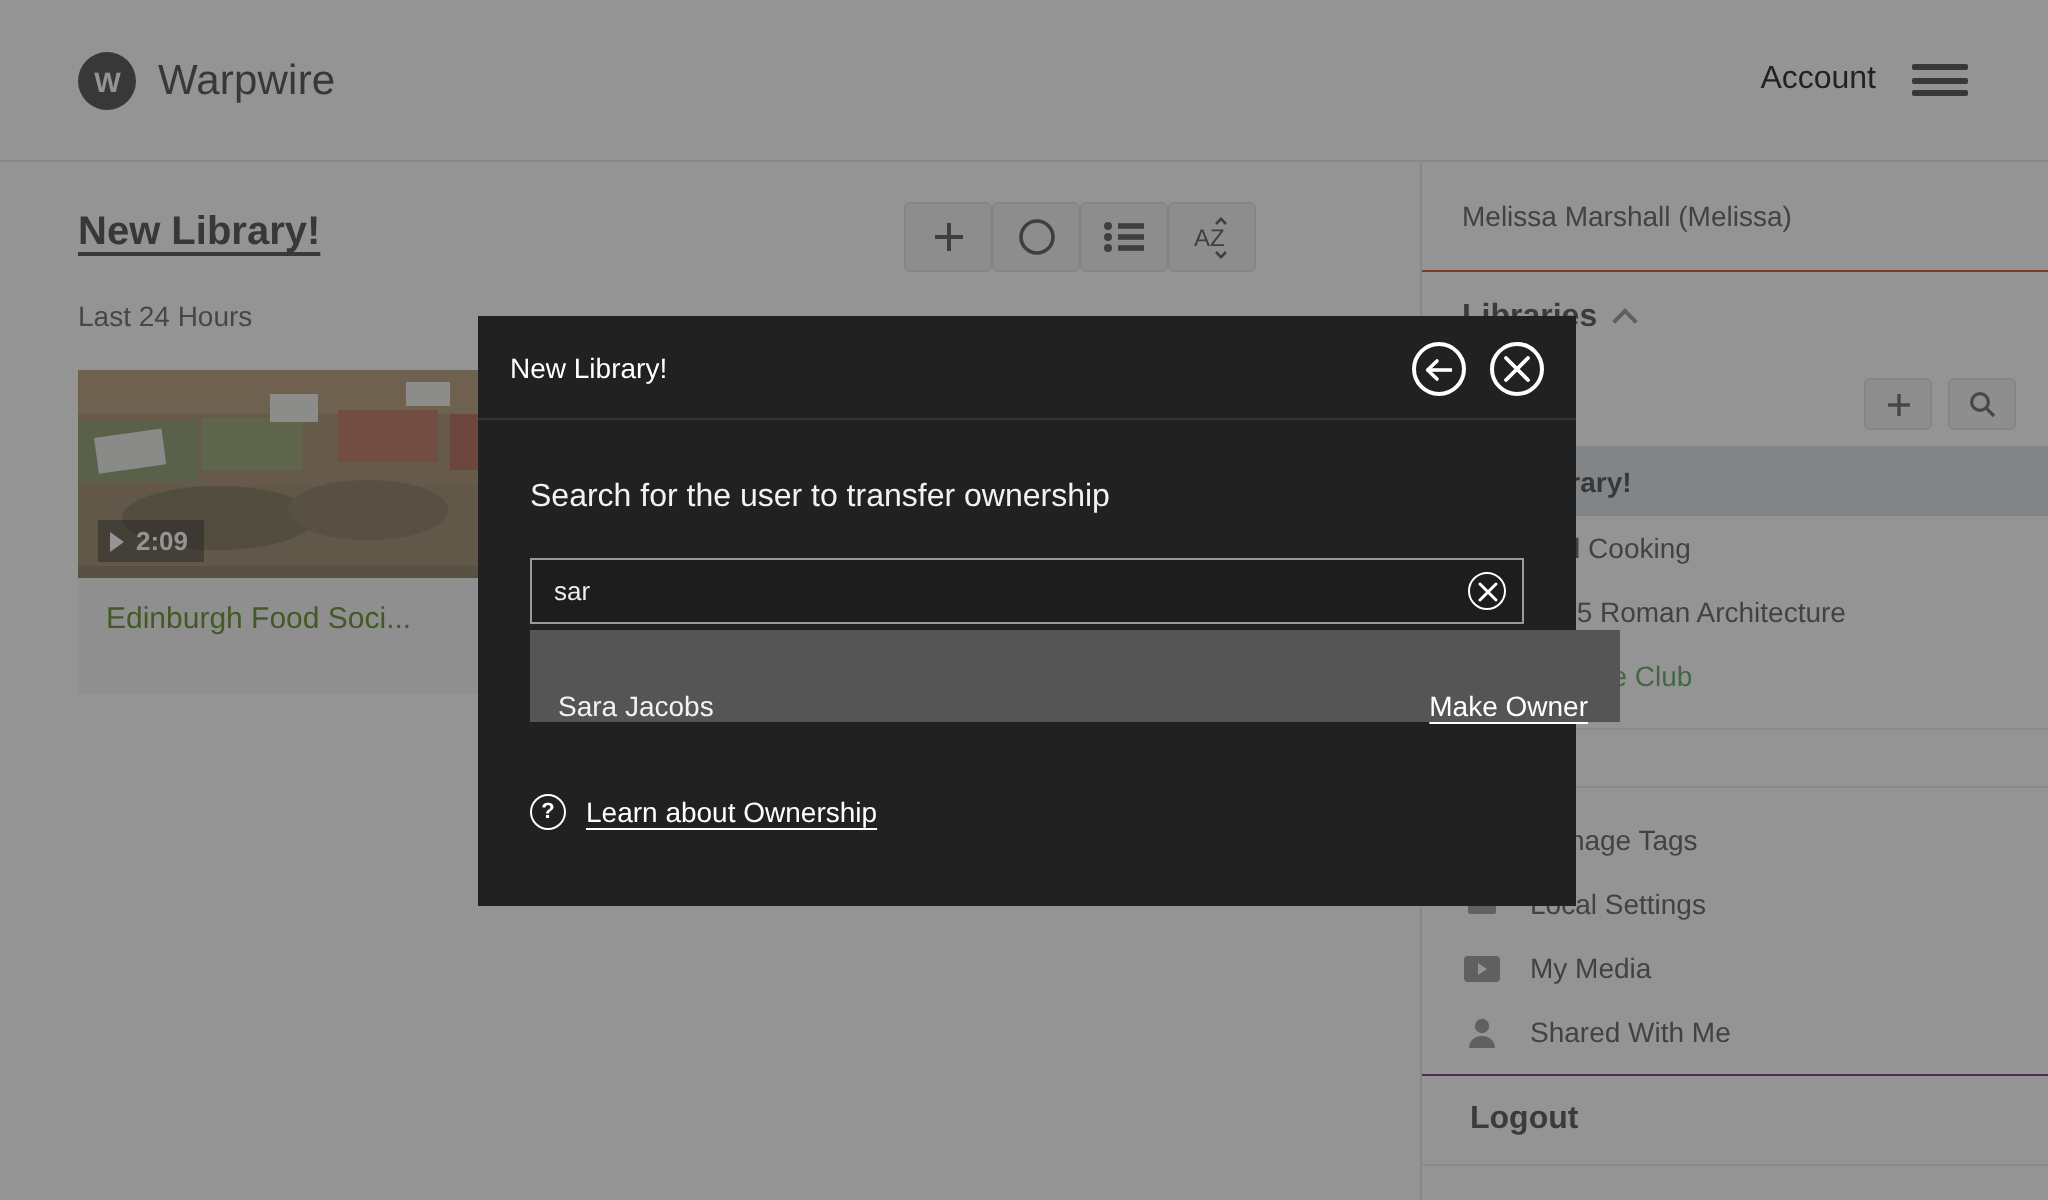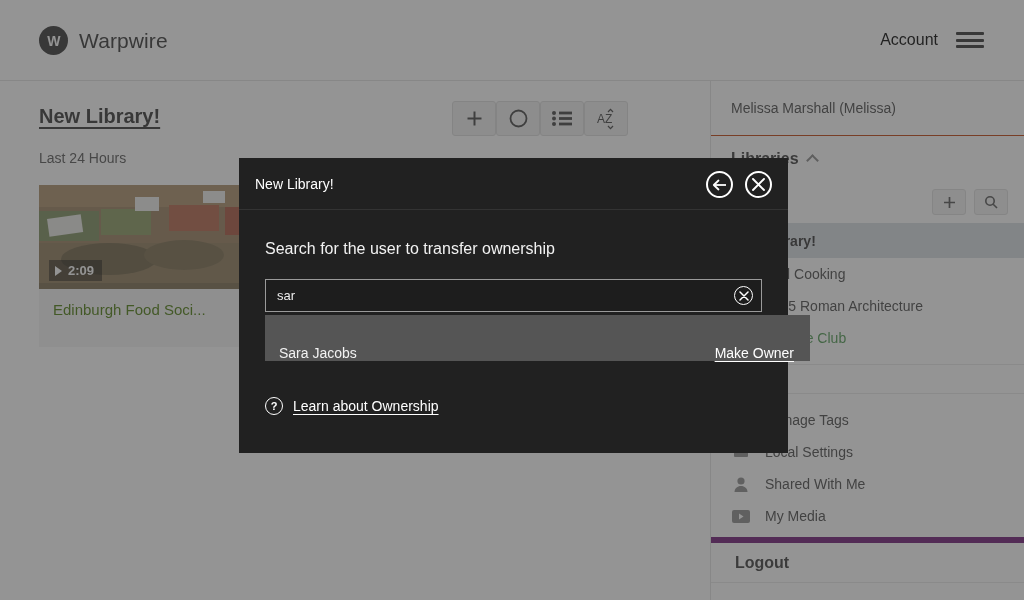--- a/index.html
+++ b/index.html
@@ -277,21 +277,21 @@
     position: absolute;
     left: 0; bottom: 17px;
     width: 100%;
     height: 46px;
     display: flex;
     align-items: center;
     padding: 0 24px;
     font-size: 16px;
     font-weight: bold;
     color: #3a3a3a;
-    border-top: 6px solid #701a75;
+    border-top: 1px solid #701a75;
     border-bottom: 1px solid #e8e8e8;
   }
 
   
   .scrim {
     position: absolute;
     inset: 0;
     background: rgba(60,60,60,0.55);
   }
 
@@ -538,35 +538,35 @@
         <div class="sb-item">
           <span class="sb-ico">
             <svg width="16" height="14" viewBox="0 0 16 14">
                 <rect x="1" y="2" width="14" height="10" rx="1" fill="#8d8d8d"></rect>
               </svg>
           </span>
           <span>Local Settings</span>
         </div>
         <div class="sb-item">
           <span class="sb-ico">
+            <svg width="18" height="13" viewBox="0 0 18 13">
+              <rect x="0" y="0" width="18" height="13" rx="2" fill="#8d8d8d"></rect>
+              <path d="M7 3.5l4.5 3-4.5 3z" fill="#ffffff"></path>
+            </svg>
+          </span>
+          <span>My Media</span>
+        </div>
+        <div class="sb-item">
+          <span class="sb-ico">
             <svg width="14" height="15" viewBox="0 0 14 15">
               <circle cx="7" cy="4" r="3.6" fill="#8d8d8d"></circle>
               <path d="M0.5 15c0-3.6 2.9-6 6.5-6s6.5 2.4 6.5 6z" fill="#8d8d8d"></path>
             </svg>
           </span>
           <span>Shared With Me</span>
-        </div>
-        <div class="sb-item">
-          <span class="sb-ico">
-            <svg width="18" height="13" viewBox="0 0 18 13">
-              <rect x="0" y="0" width="18" height="13" rx="2" fill="#8d8d8d"></rect>
-              <path d="M7 3.5l4.5 3-4.5 3z" fill="#ffffff"></path>
-            </svg>
-          </span>
-          <span>My Media</span>
         </div>
       </div>
 
       <div class="sb-logout">Logout</div>
     </div>
   </div>
 
   <div class="scrim"></div>
 
   <div class="modal">

